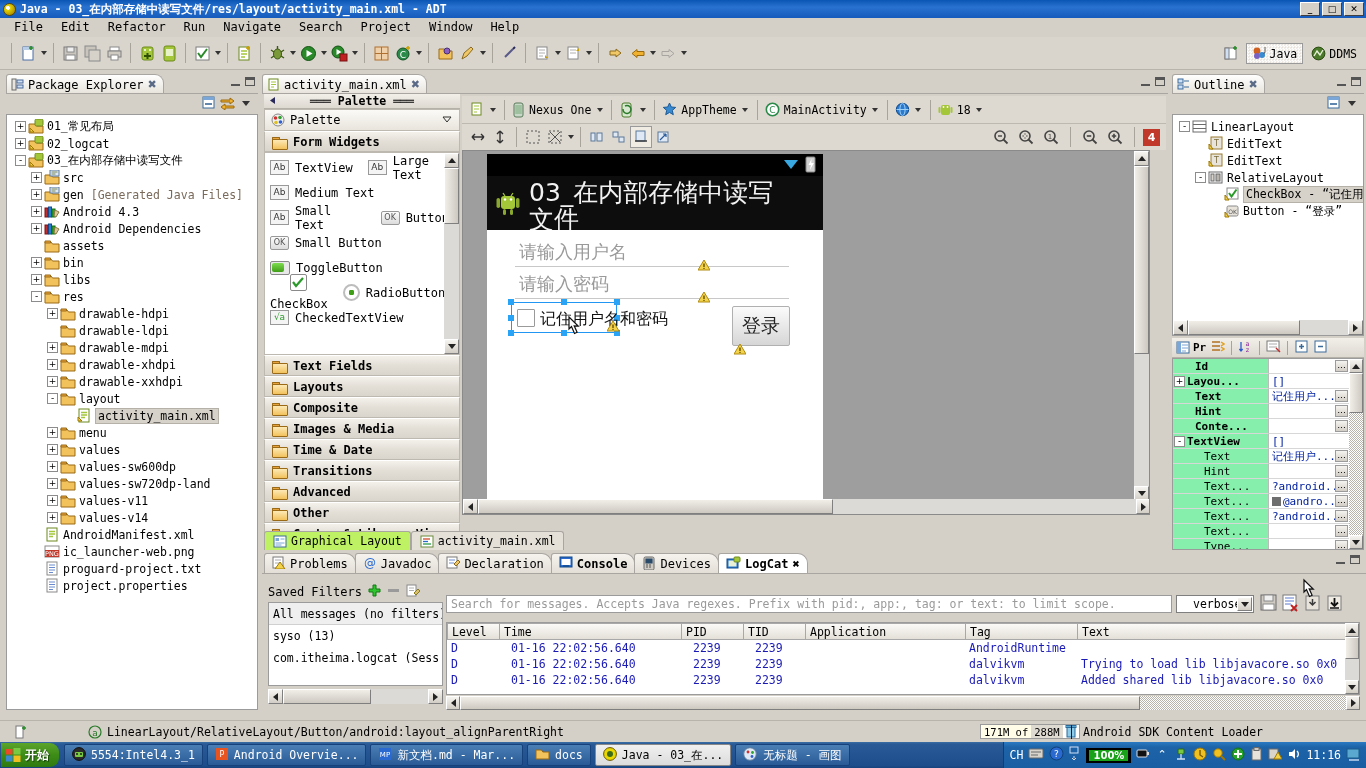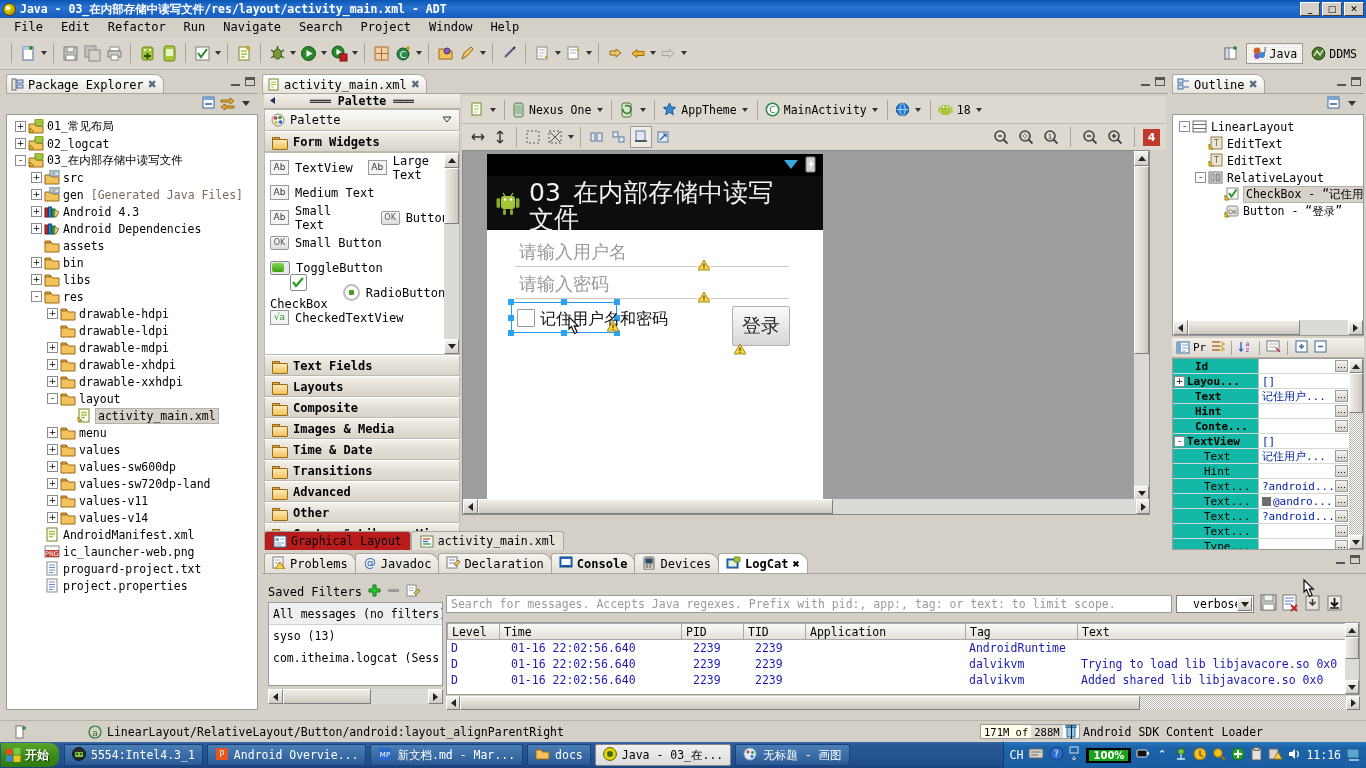--- a/index.html
+++ b/index.html
@@ -161,28 +161,28 @@
   .devbtn { position:absolute; background:linear-gradient(to bottom,#fbfbfb,#d6d6d6);
     border:1px solid #b0b0b0; border-radius:2px; display:flex;align-items:center;justify-content:center;
     font-family:"DejaVu Sans", sans-serif; font-size:19px; color:#222;}
   .devcheck { position:absolute; width:18px;height:18px;border:1px solid #9a9a9a;background:#fff;border-radius:1px;}
 
   
   .edtabs { position:absolute; display:flex; align-items:flex-end; }
   .edtab { height:19px; display:flex; align-items:center; gap:4px; padding:0 8px;
     border:1px solid #a9a5a0; border-bottom:none; border-radius:3px 3px 0 0;
     font-family:"DejaVu Sans Mono", monospace; font-size:11.5px; background:#e4e0d8; }
-  .edtab.active { background:#b91c1c; }
+  .edtab.active { background:#bef264; }
 
   
   .proptool { height:20px; display:flex; align-items:center; gap:4px; padding-left:4px;
     background:linear-gradient(to bottom,#f2efe9,#ddd9d1); border-bottom:1px solid #b5b1a9;}
   .ptable { font-family:"DejaVu Sans Mono", monospace; font-size:11px; }
   .prow { display:flex; height:15px; align-items:stretch; }
-  .pname { width:86px; background:#14b8a6; border-right:1px solid #bbb; border-bottom:1px solid #d7d7d7;
+  .pname { width:96px; background:#86efac; border-right:1px solid #bbb; border-bottom:1px solid #d7d7d7;
     display:flex;align-items:center; white-space:nowrap; overflow:hidden; }
   .pval { flex:1; background:#fff; border-bottom:1px solid #d7d7d7; display:flex; align-items:center;
     padding-left:3px; position:relative; color:#00209f; white-space:nowrap; overflow:hidden;}
   .pdots { position:absolute; right:1px; top:1px; width:13px; height:12px;
     background:linear-gradient(to bottom,#f6f4f0,#d2cec6); border:1px solid #9b9b9b;
     font-size:9px; line-height:9px; text-align:center; color:#000; font-family:"DejaVu Sans", sans-serif;}
 
   
   .lc-tabs { position:absolute; display:flex; align-items:flex-end; height:22px;}
   .lctab { height:21px; display:flex; align-items:center; gap:4px; padding:0 7px;
@@ -1329,21 +1329,21 @@
   </div>
 
   <div class="panel" style="left:1172px; top:338px; width:192px; height:212px;">
     <div class="proptool">
       <span style="display:flex;align-items:center;gap:3px;">
         <svg width="14" height="13">
             <rect x="1" y="1" width="12" height="11" fill="#fff" stroke="#3a6a9a"></rect>
             <rect x="1" y="1" width="4" height="11" fill="#7aa6d8"></rect>
             <path d="M6 4 h6 M6 7 h6 M6 10 h4" stroke="#7aa6d8"></path>
           </svg>
-        <span style="font-family:'DejaVu Sans Mono',monospace;font-size:11px;font-weight:normal;">Pr</span>
+        <span style="font-family:'DejaVu Sans Mono',monospace;font-size:11px;font-weight:bold;">Pr</span>
       </span>
       <span><svg width="15" height="15">
             <path d="M2 3 h8 M2 7 h8 M2 11 h8" stroke="#b07020" stroke-width="1.4"></path>
             <path d="M11 3 l3 2 l-3 2 M11 8 l3 2 l-3 2" stroke="#e0a020" stroke-width="1.4" fill="none"></path>
           </svg></span>
       <span class="tsep" style="height:14px;margin:0 2px;"></span>
       <span><svg width="15" height="15">
             <path d="M3 3 v9 M1.4 10 l1.6 2 l1.6 -2" stroke="#2a5ad0" stroke-width="1.3" fill="none"></path>
             <text x="9.5" y="7" font-size="6.5" fill="#8a2a9a" text-anchor="middle" font-family="DejaVu Sans">a</text>
             <text x="9.5" y="13" font-size="6.5" fill="#8a2a9a" text-anchor="middle" font-family="DejaVu Sans">z</text>

